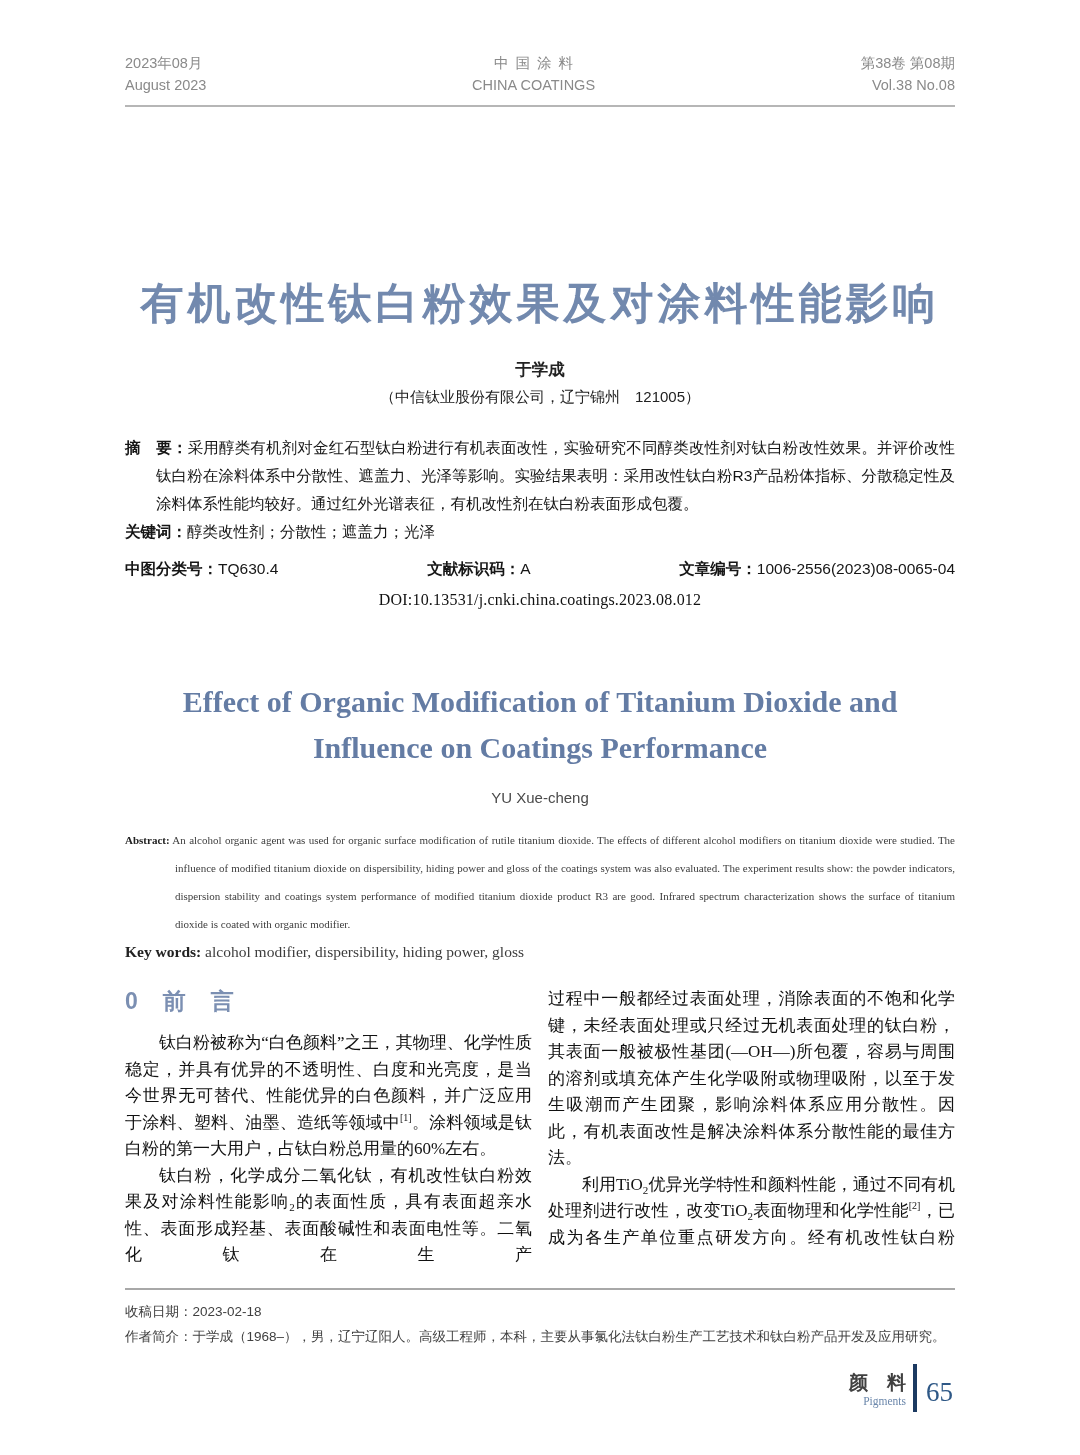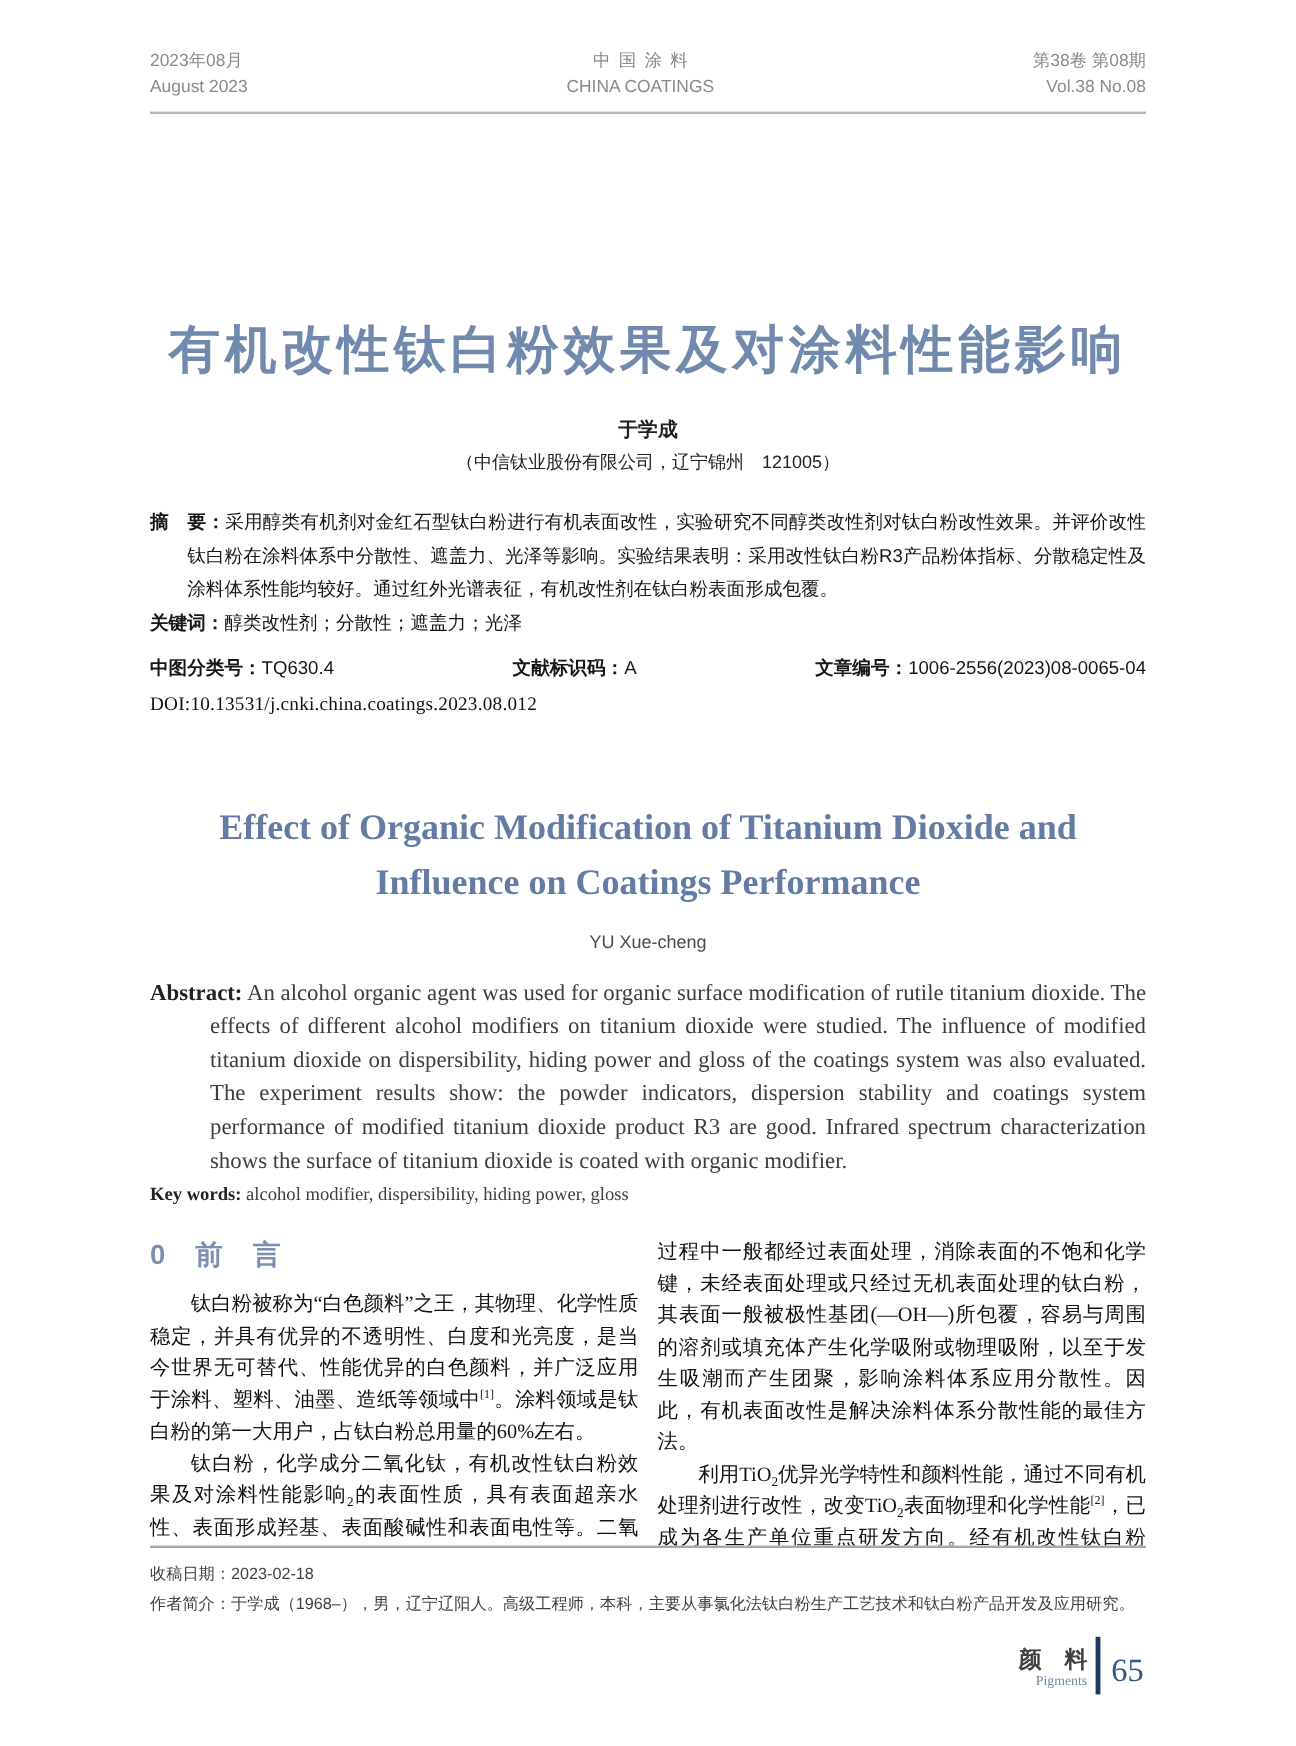--- a/index.html
+++ b/index.html
@@ -10,21 +10,21 @@
     position: relative;
     overflow: hidden;
     font-family: "Liberation Sans", sans-serif;
     color: #1a1a1a;
   }
   .content { width: 830px; margin: 0 auto; position: relative; }
 
   
   .header {
     display: flex; justify-content: space-between; align-items: flex-start;
-    padding-top: 40px; padding-bottom: 9px;
+    padding-top: 52px; padding-bottom: 9px;
     border-bottom: 2px solid #b6b6b6;
     font-size: 14.5px; line-height: 22px; color: #8a8a8a;
   }
   .h-center { text-align: center; }
   .h-center .zh { letter-spacing: 7px; text-indent: 7px; }
   .h-right { text-align: right; }
 
   
   .title-zh {
     margin: 168px 0 0; text-align: center;
@@ -42,39 +42,39 @@
   }
   .keywords-zh { margin: 0; font-size: 15.5px; line-height: 28px; color: #161616; }
   .label { font-weight: 700; }
 
   .meta-row {
     display: flex; justify-content: space-between;
     margin-top: 13px; font-size: 15.5px; color: #161616;
   }
   .doi {
     margin-top: 11px; font-family: "Liberation Serif", serif;
-    font-size: 16px; color: #111; letter-spacing: 0.2px;
+    font-size: 16px; color: #111; letter-spacing: 0.2px; text-align: center;
   }
 
   
   .title-en {
     margin: 70px 0 0; text-align: center;
     font-family: "Liberation Serif", serif; font-weight: bold;
     font-size: 30px; line-height: 46px;
     color: var(--english-title-blue, #647ca4);
   }
   .author-en { margin-top: 18px; text-align: center; font-size: 15px; color: #4a4a4a; }
   .affil-en  {
     margin-top: 6px; text-align: center;
     font-family: "Liberation Serif", serif; font-style: italic;
     font-size: 16px; color: #333;
   }
   .abstract-en {
     margin: 20px 0 0;
-    font-family: "Liberation Serif", serif; font-size: 19px; line-height: 28px;
+    font-family: "Liberation Serif", serif; font-size: 11px; line-height: 28px;
     text-align: justify; color: #3d3d3d;
     padding-left: 50px; text-indent: -50px;
   }
   .label-en { font-weight: bold; color: #222; }
   .keywords-en {
     margin: 0; font-family: "Liberation Serif", serif;
     font-size: 15.5px; line-height: 28px; color: #3d3d3d;
   }
 
   

